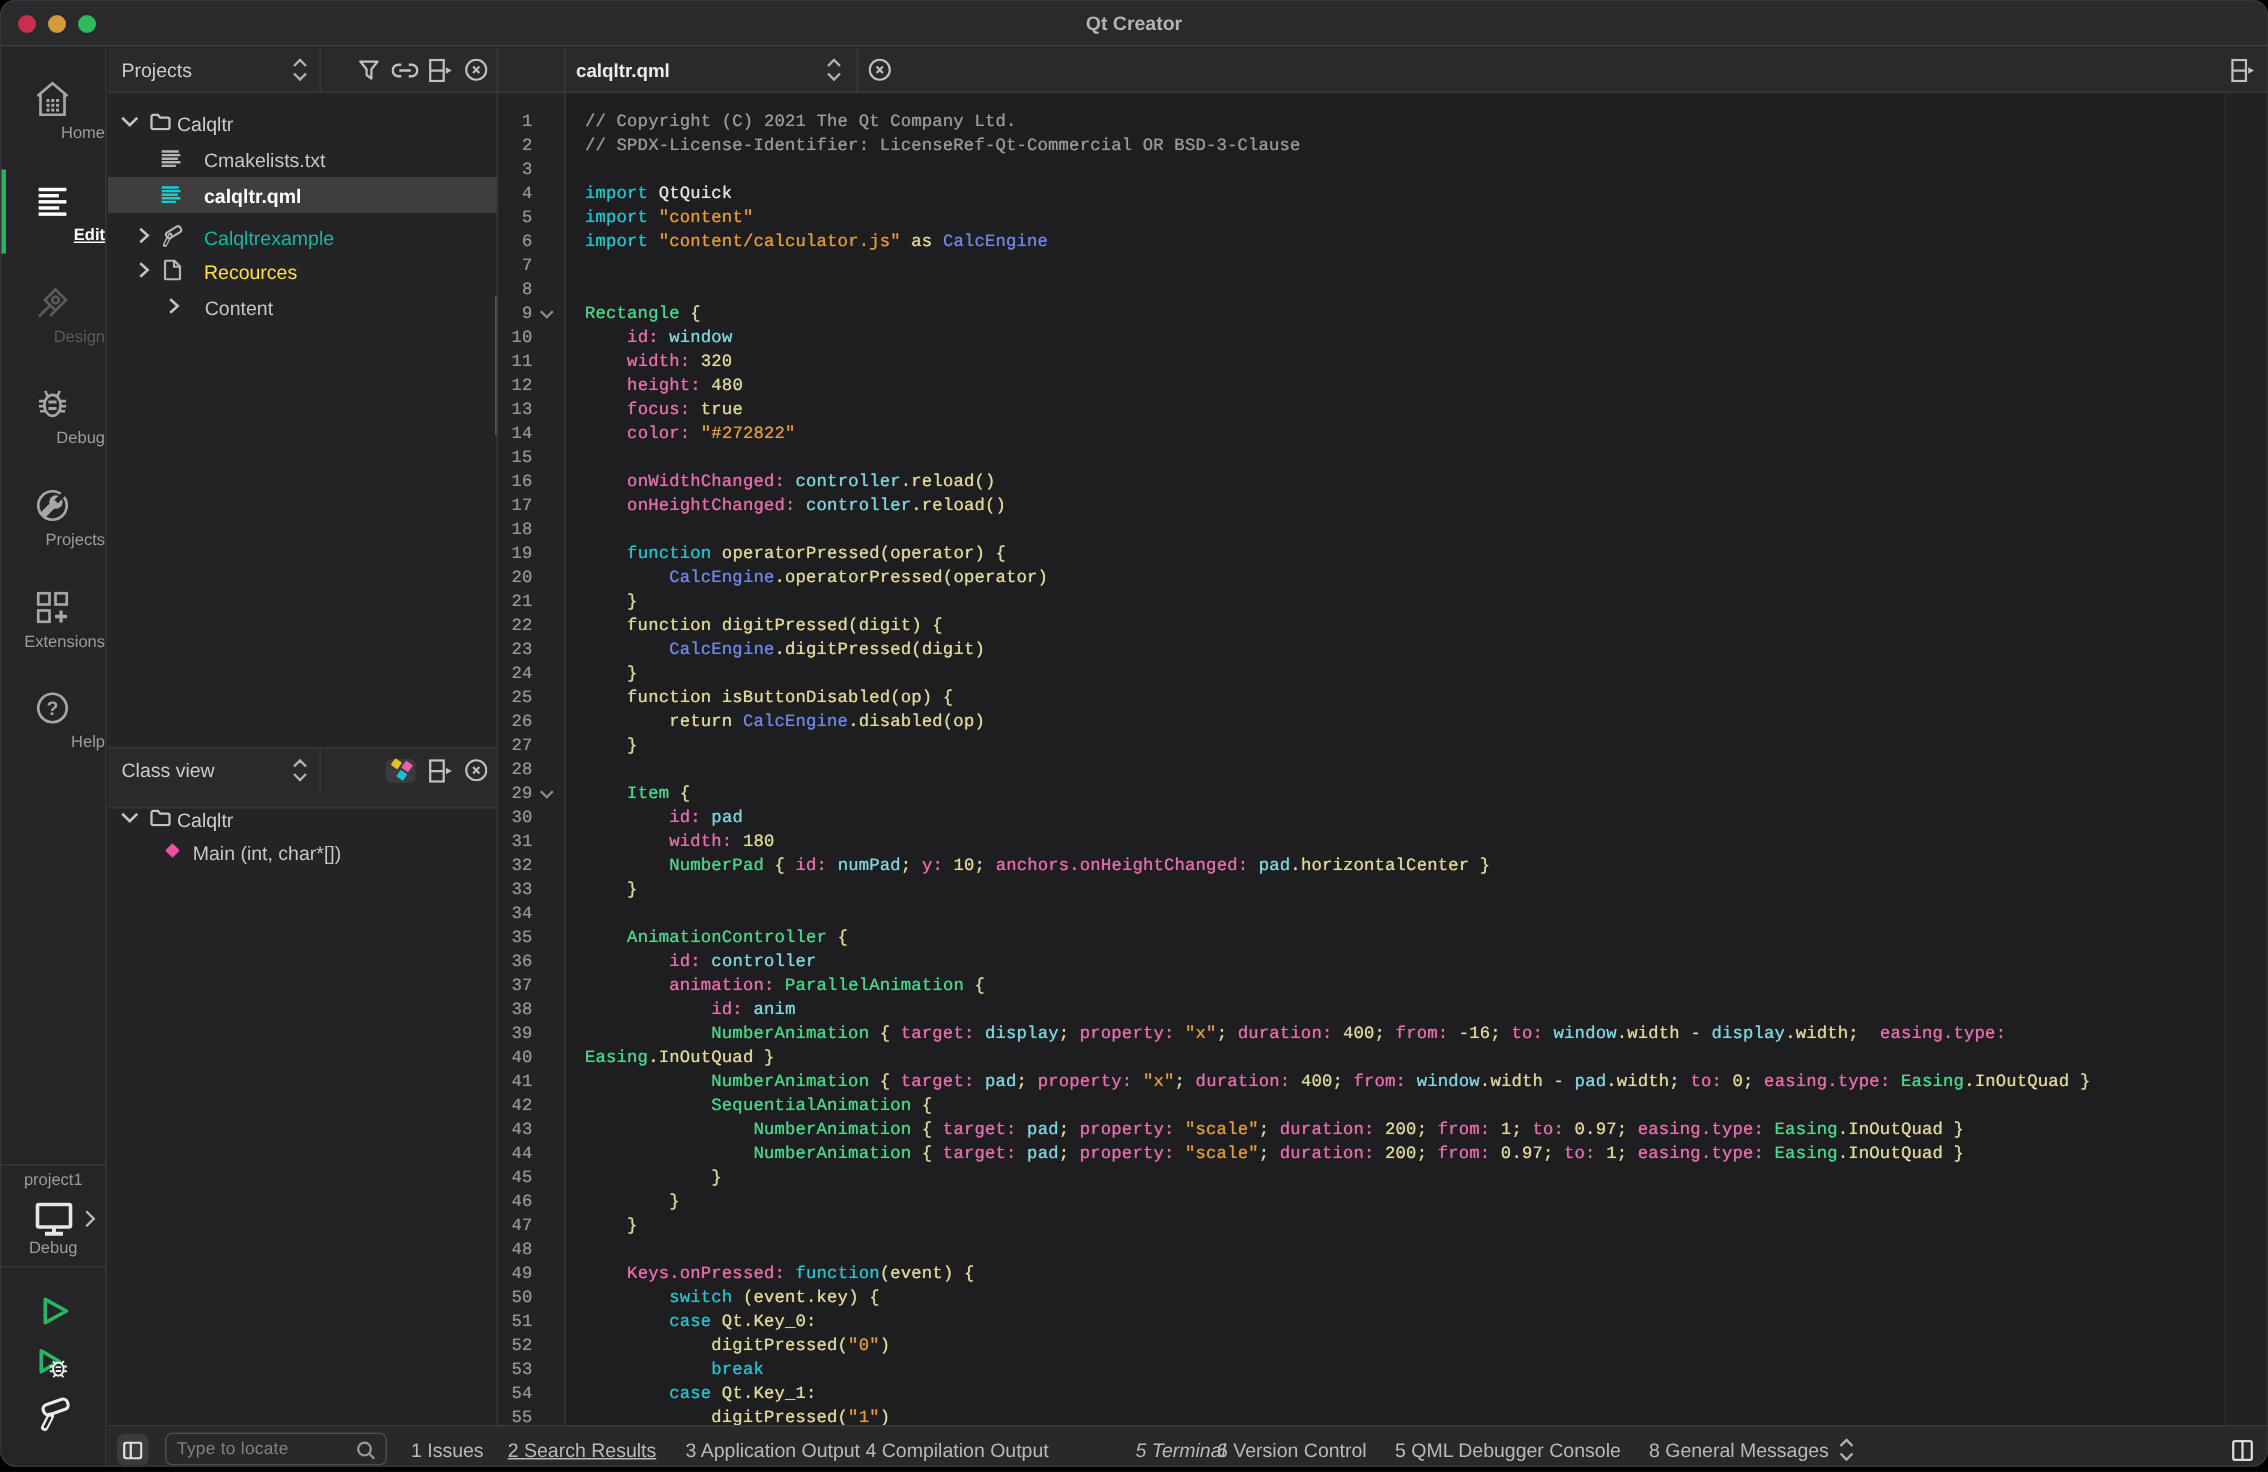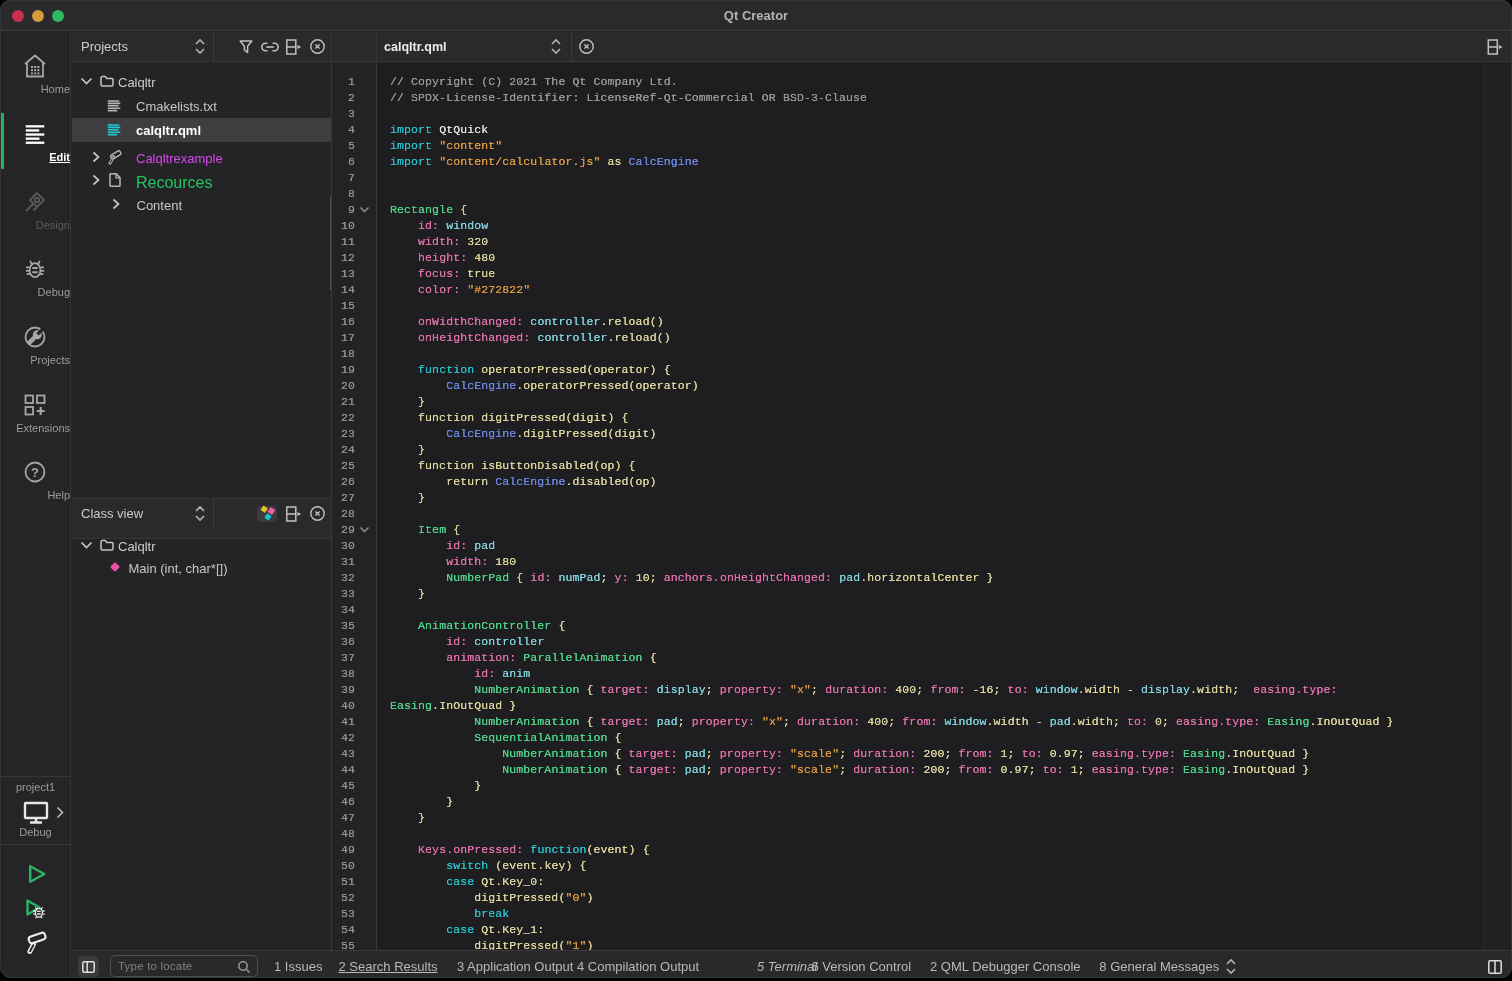--- a/index.html
+++ b/index.html
@@ -237,30 +237,30 @@
 <div class="abs" style="left:136px; top:123px; font-size:13px; color:#ffffff; font-weight:700;">calqltr.qml</div>
 
 <svg class="abs" style="left:92px; top:151px;" width="8" height="12" viewBox="0 0 8 12" fill="none" stroke="#c4c4c4" stroke-width="1.7">
       <path d="M1.5 1.5 L6.5 6 L1.5 10.5"></path>
     </svg>
 <svg class="abs" style="left:107px; top:150px;" width="15" height="15" viewBox="0 0 15 15" fill="none">
   <path d="M3 13.2 L6.6 6.6" stroke="#b6b6b6" stroke-width="2.9" stroke-linecap="round"></path>
   <path d="M3.3 12.7 L6.3 7.2" stroke="#242426" stroke-width="1.1" stroke-linecap="round"></path>
   <rect x="3.3" y="2.7" width="10.8" height="4.3" rx="1.8" transform="rotate(-31 8.7 4.8)" stroke="#b6b6b6" stroke-width="1.4"></rect>
 </svg>
-<div class="abs" style="left:136px; top:150.5px; font-size:13px; color:#d946ef;">Calqltrexample</div>
+<div class="abs" style="left:136px; top:150.5px; font-size:13px; color:#14b8a6;">Calqltrexample</div>
 
 <svg class="abs" style="left:92px; top:174px;" width="8" height="12" viewBox="0 0 8 12" fill="none" stroke="#c4c4c4" stroke-width="1.7">
       <path d="M1.5 1.5 L6.5 6 L1.5 10.5"></path>
     </svg>
 <svg class="abs" style="left:109px; top:173px;" width="12" height="14" viewBox="0 0 12 14" fill="none" stroke="#b6b6b6" stroke-width="1.5">
   <path d="M1 12.6 V1.4 A0.6 0.6 0 0 1 1.6 0.8 H7.2 L11 4.6 V12.6 A0.6 0.6 0 0 1 10.4 13.2 H1.6 A0.6 0.6 0 0 1 1 12.6 Z"></path>
   <path d="M7 1 V4.8 H10.8" stroke-width="1.3"></path>
 </svg>
-<div class="abs" style="left:136px; top:173.5px; font-size:16px; color:#22c55e;">Recources</div>
+<div class="abs" style="left:136px; top:173.5px; font-size:13px; color:#fde047;">Recources</div>
 
 <svg class="abs" style="left:112px; top:198px;" width="8" height="12" viewBox="0 0 8 12" fill="none" stroke="#c4c4c4" stroke-width="1.7">
       <path d="M1.5 1.5 L6.5 6 L1.5 10.5"></path>
     </svg>
 <div class="abs" style="left:136.5px; top:197.5px; font-size:13px; color:#c7c7c7;">Content</div>
 
 <svg class="abs" style="left:194px; top:505px;" width="12" height="17" viewBox="0 0 12 17" fill="none" stroke="#b2b2b2" stroke-width="1.6">
   <path d="M2 6 L6 2 L10 6 M2 11 L6 15 L10 11"></path>
 </svg>
 <div class="vsep" style="left:213px; top:499px; height:30px;"></div>
@@ -449,21 +449,21 @@
 <svg class="abs" style="left:165px; top:9px;" width="14" height="14" viewBox="0 0 14 14" fill="none" stroke="#9a9a9a" stroke-width="1.5">
   <circle cx="6" cy="6" r="4.2"></circle>
   <path d="M9.2 9.2 L12.5 12.5"></path>
 </svg>
 <div class="stab" style="left:202px;">1 Issues</div>
 <div class="stab" style="left:266.5px;text-decoration:underline;">2 Search Results</div>
 <div class="stab" style="left:385px;">3 Application Output</div>
 <div class="stab" style="left:505px;text-align:right;">4 Compilation Output</div>
 <div class="stab" style="left:685px;font-style:italic;">5 Terminal</div>
 <div class="stab" style="left:739.4px;">6 Version Control</div>
-<div class="stab" style="left:858px;">2 QML Debugger Console</div>
+<div class="stab" style="left:858px;">5 QML Debugger Console</div>
 <div class="stab" style="left:1027.3px;">8 General Messages</div>
 <svg class="abs" style="left:1153px; top:7px;" width="12" height="17" viewBox="0 0 12 17" fill="none" stroke="#b2b2b2" stroke-width="1.6">
   <path d="M2 6 L6 2 L10 6 M2 11 L6 15 L10 11"></path>
 </svg>
 <svg class="abs" style="left:1416px; top:8.5px;" width="14" height="14" viewBox="0 0 14 14" fill="none" stroke="#dcdcdc" stroke-width="1.5">
   <rect x="0.8" y="0.8" width="12.4" height="12.4" rx="1.2"></rect>
   <path d="M7 0.8 V13.2"></path>
 </svg>
 
   </div>

